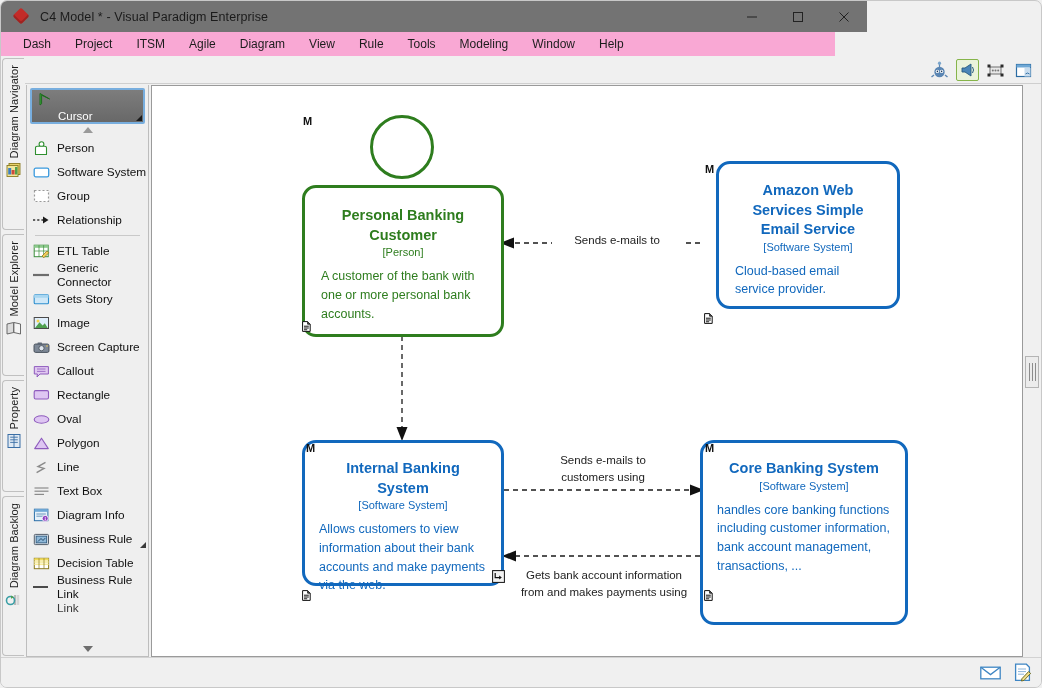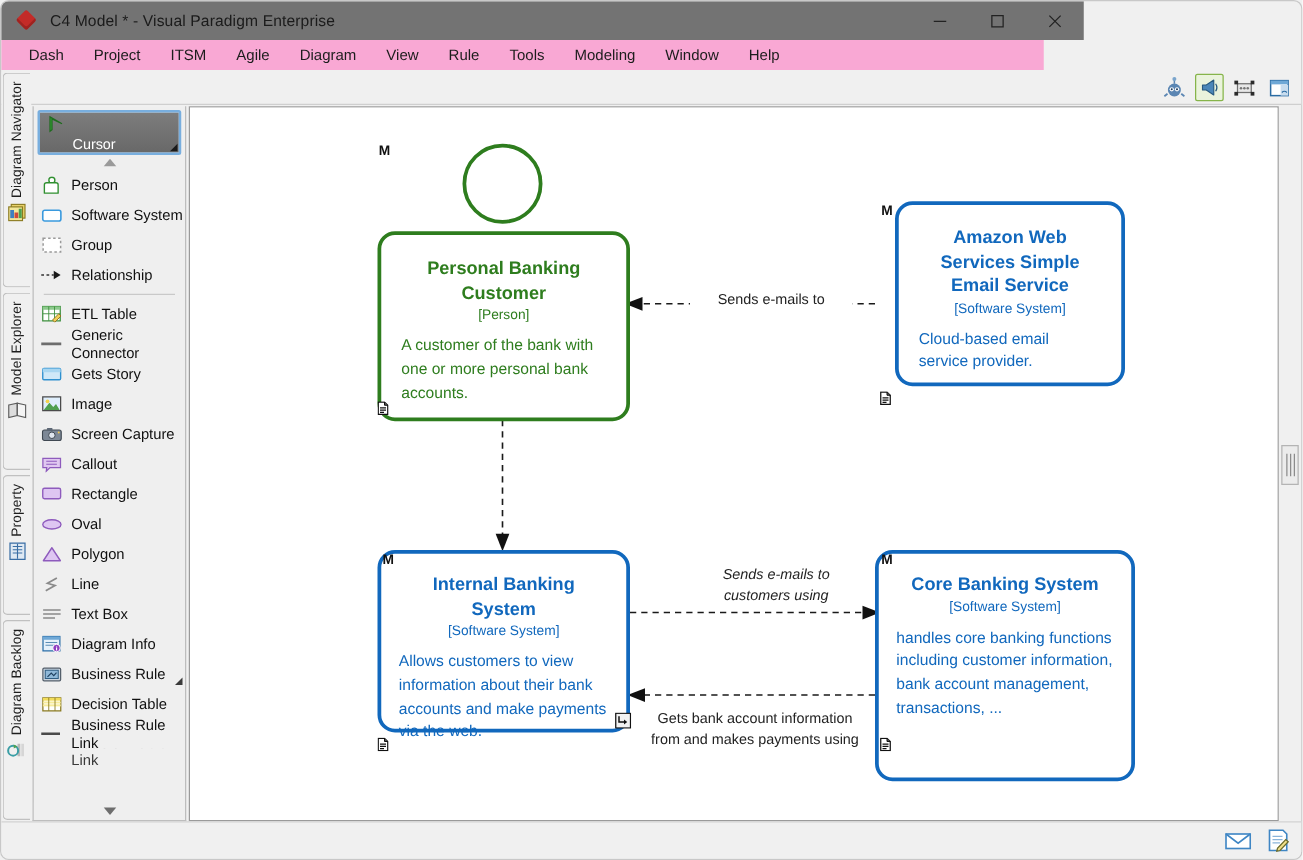--- a/index.html
+++ b/index.html
@@ -582,21 +582,21 @@
         <svg width="9" height="11" viewBox="0 0 9 11">
           <path d="M.6 .6 H5.6 L8.2 3.2 V10.4 H.6 Z" fill="#fff" stroke="#111" stroke-width="1"></path>
           <path d="M5.6 .6 V3.2 H8.2" fill="#555" stroke="#111" stroke-width=".8"></path>
           <line x1="2" y1="5.2" x2="6.8" y2="5.2" stroke="#111" stroke-width="1"></line>
           <line x1="2" y1="7" x2="6.8" y2="7" stroke="#111" stroke-width="1"></line>
           <line x1="2" y1="8.8" x2="5.2" y2="8.8" stroke="#111" stroke-width="1"></line>
         </svg>
       </div>
 
       <div class="lbl" style="left:400px; top:146px; width:130px;">Sends e-mails to</div>
-      <div class="lbl" style="left:408px; top:366px; width:122px;font-style:italic;">Sends e-mails to customers using</div>
+      <div class="lbl" style="left:390px; top:366px; width:122px;">Sends e-mails to customers using</div>
       <div class="lbl" style="left:362px; top:481px; width:180px;">Gets bank account information from and makes payments using</div>
 
     </div>
   </div>
 
   <div class="splitter">
     <i></i>
       <i></i>
       <i></i>
   </div>

